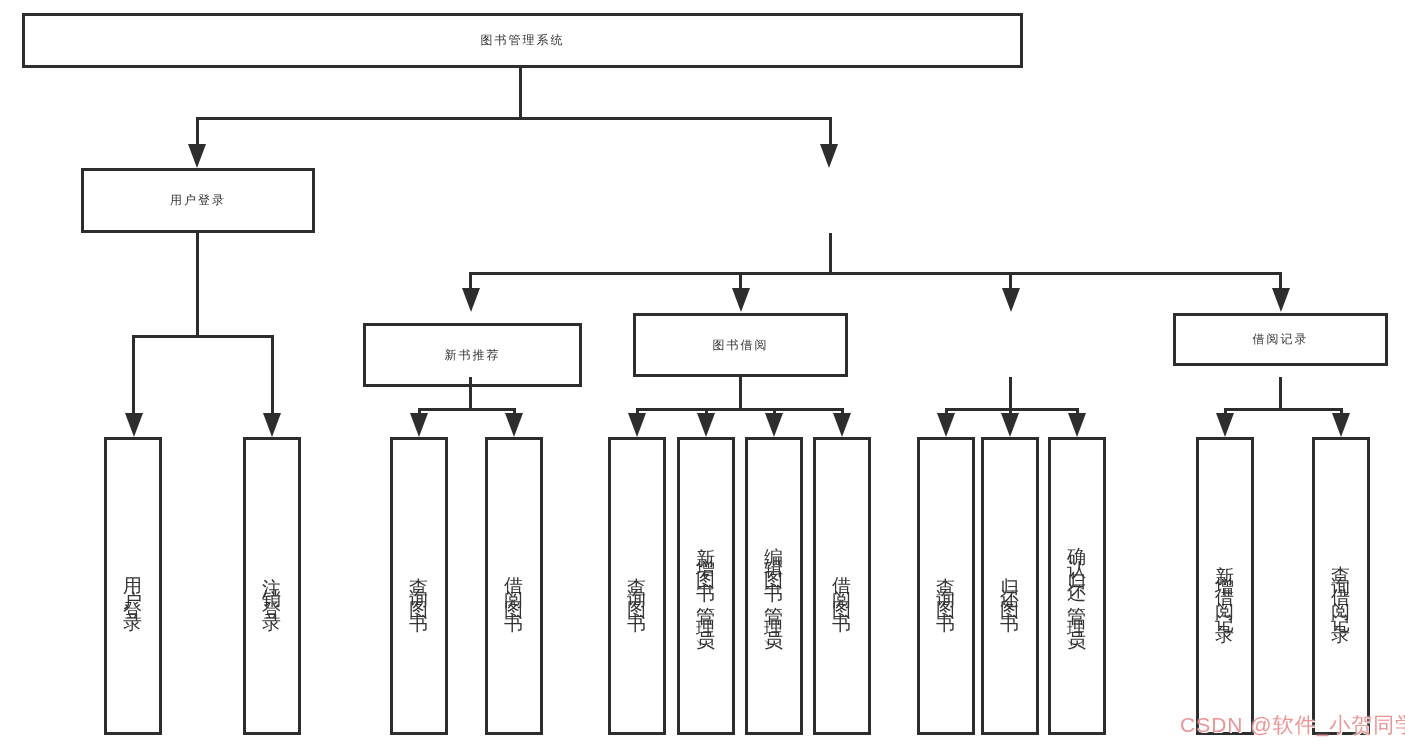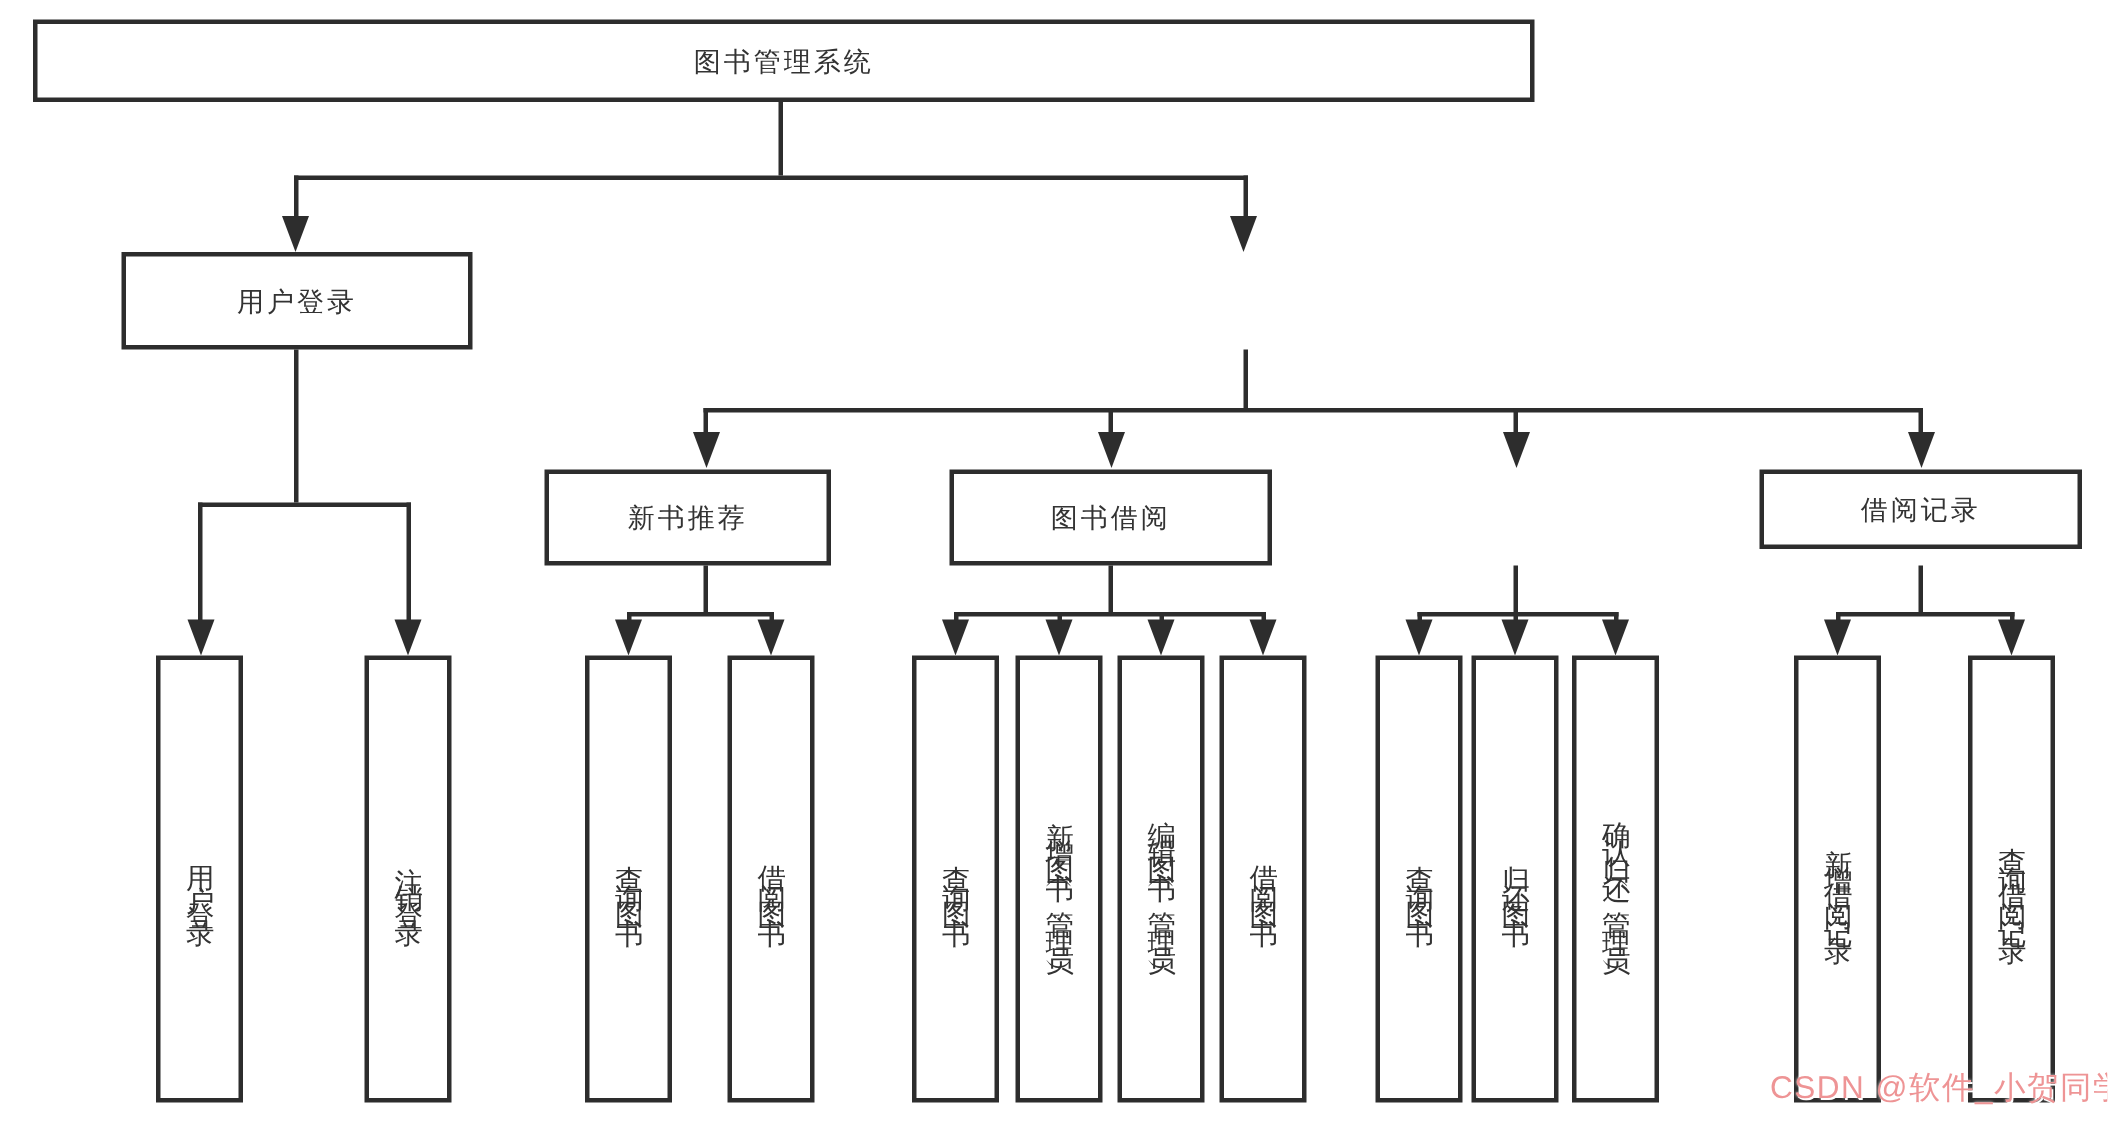--- a/index.html
+++ b/index.html
@@ -5,21 +5,21 @@
   html,body{margin:0;padding:0;background:#fff;}
   #stage{
     position:relative;width:1405px;height:747px;background:var(--background,#ffffff);
     font-family:"Liberation Sans","DejaVu Sans",sans-serif;overflow:hidden;
   }
   .box{
     position:absolute;box-sizing:border-box;background:#fff;
     border:3px solid var(--line,#2d2d2d);color:var(--text,#333333);
     display:flex;align-items:center;justify-content:center;
   }
-  .box.h{font-size:18px;letter-spacing:2px;white-space:nowrap;text-align:right;}
+  .box.h{font-size:12px;letter-spacing:2px;white-space:nowrap;text-align:right;}
   .box.v{
     writing-mode:vertical-rl;text-orientation:mixed;
     font-size:19px;letter-spacing:12px;line-height:1;
   }
   .vline{position:absolute;width:3px;background:var(--line,#2d2d2d);}
   .hline{position:absolute;height:3px;background:var(--line,#2d2d2d);}
   .arrow{
     position:absolute;width:0;height:0;
     border-left:9px solid transparent;border-right:9px solid transparent;
     border-top:24px solid var(--line,#2d2d2d);
@@ -61,21 +61,21 @@
   <div class="hline" style="left:469px;top:272px;width:813px"></div>
   <div class="vline" style="left:469px;top:272px;height:18px"></div>
   <div class="arrow" style="left:461.5px;top:288px"></div>
   <div class="vline" style="left:739px;top:272px;height:18px"></div>
   <div class="arrow" style="left:731.5px;top:288px"></div>
   <div class="vline" style="left:1009px;top:272px;height:18px"></div>
   <div class="arrow" style="left:1001.5px;top:288px"></div>
   <div class="vline" style="left:1279px;top:272px;height:18px"></div>
   <div class="arrow" style="left:1271.5px;top:288px"></div>
 
-  <div class="box h" style="left:363px;top:313px;width:191px;height:64px">
+  <div class="box h" style="left:363px;top:323px;width:219px;height:64px">
     <span>新书推荐</span>
   </div>
   <div class="box h" style="left:633px;top:313px;width:215px;height:64px">
     <span>图书借阅</span>
   </div>
   <div class="box h" style="left:1173px;top:313px;width:215px;height:53px">
     <span>借阅记录</span>
   </div>
 
   <div class="vline" style="left:469px;top:377px;height:31px"></div>

